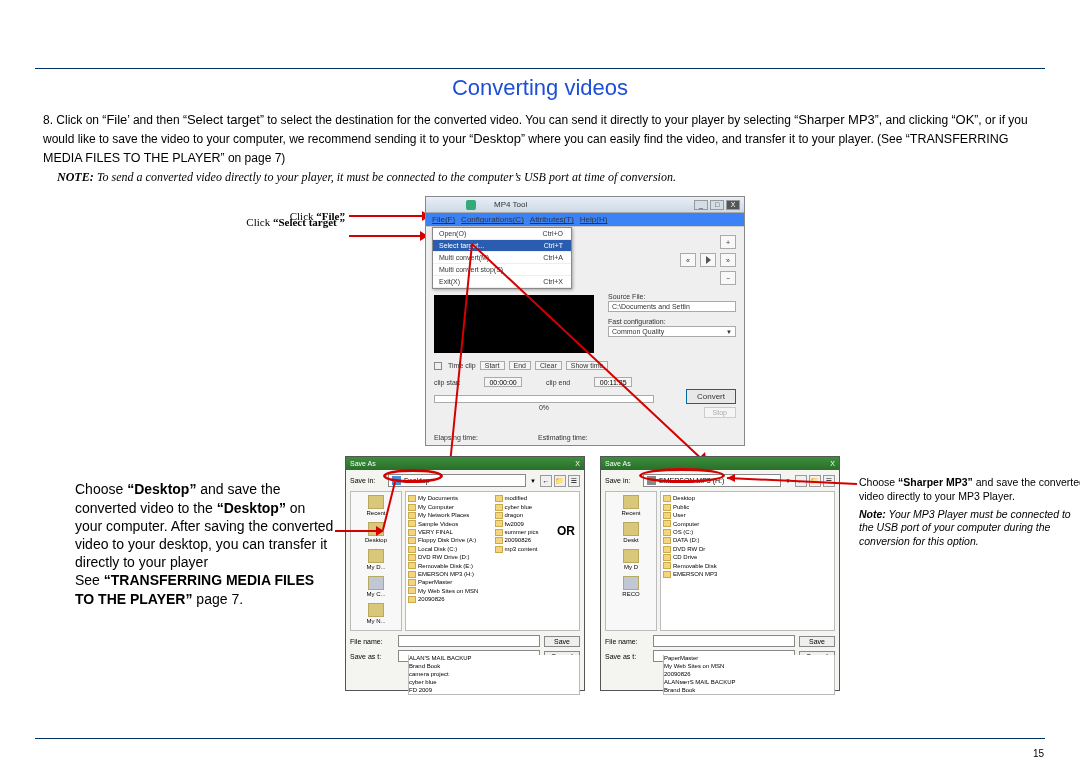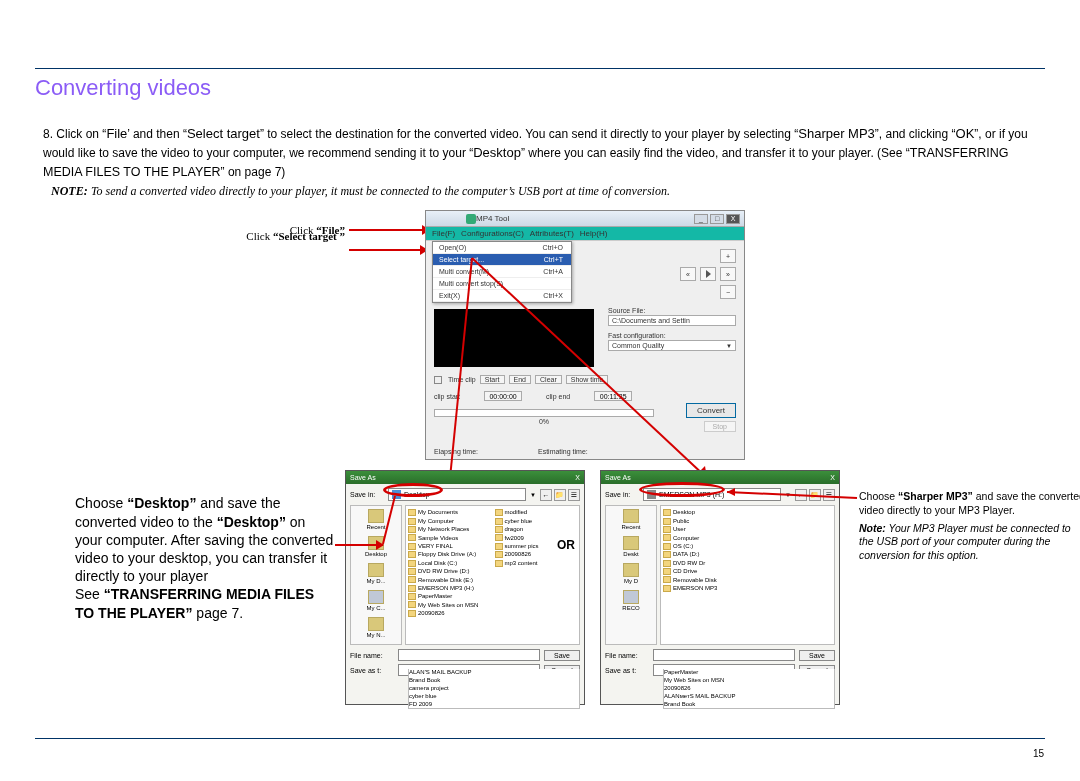--- a/index.html
+++ b/index.html
@@ -13,36 +13,37 @@
     overflow: hidden;
   }
   .page {
     padding: 30px 35px 20px 35px;
   }
   .hr-top {
     border-top: 1px solid #003366;
     margin: 38px 0 4px 0;
   }
   .title {
-    color: #8b5cf6;
+    color: #1d4ed8;
     font-size: 22px;
     font-weight: 400;
-    margin: 6px 0 24px 0;
+    margin: 6px 0 10px 0;
+    text-align: center;
   }
   .step {
     font-size: 12px;
     line-height: 1.45;
     margin-left: 8px;
     margin-right: 8px;
     color: #000;
   }
   .note-line {
     font-size: 12px;
     line-height: 1.45;
-    margin-left: 16px;
+    margin-left: 22px;
     margin-top: 2px;
   }
   .note-label {
     font-family: Georgia, 'Times New Roman', serif;
     font-style: italic;
     font-weight: bold;
   }
   .note-body {
     font-family: Georgia, 'Times New Roman', serif;
     font-style: italic;
@@ -76,30 +77,31 @@
   }
   .tool-titlebar {
     height: 16px;
     background: linear-gradient(#e8f0f8,#cdd9e6);
     display: flex;
     align-items: center;
     justify-content: space-between;
     padding: 0 4px;
     border-bottom: 1px solid #aaa;
   }
-  .tool-titlebar-left { display:flex; align-items:center; gap:0;padding-left:36px; }
+  .tool-titlebar-left { display:flex; align-items:center; gap:18px;padding-left:36px; }
   .tool-icon { width:10px; height:10px; background:#3a7; border-radius:2px; }
   .tool-winbtns { display:flex; gap:2px; }
   .tool-winbtns span { width:14px; height:10px; background:#d4dce6; border:1px solid #999; display:flex; align-items:center; justify-content:center; font-size:7px;}
   .menu-bar {
     height: 14px;
-    background:#14b8a6;
+    background:#3b82f6;
     border-bottom:1px solid #ccc;
     display:flex; align-items:center; gap:6px;
     padding-left:6px;
+    text-decoration:underline;
   }
   .file-dropdown {
     position:absolute;
     left:6px; top:30px;
     width:140px;
     background:#fff;
     border:1px solid #888;
     box-shadow:1px 1px 3px rgba(0,0,0,.3);
     font-size:7px;
   }

